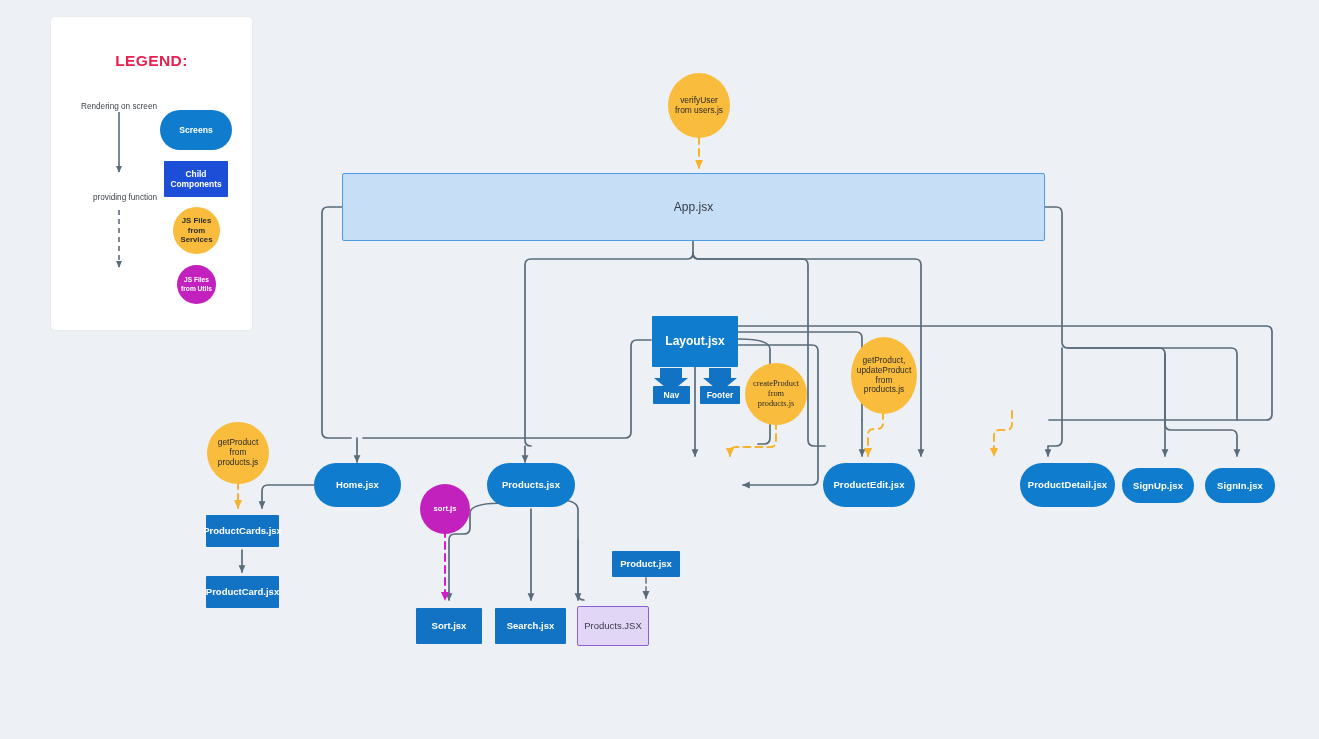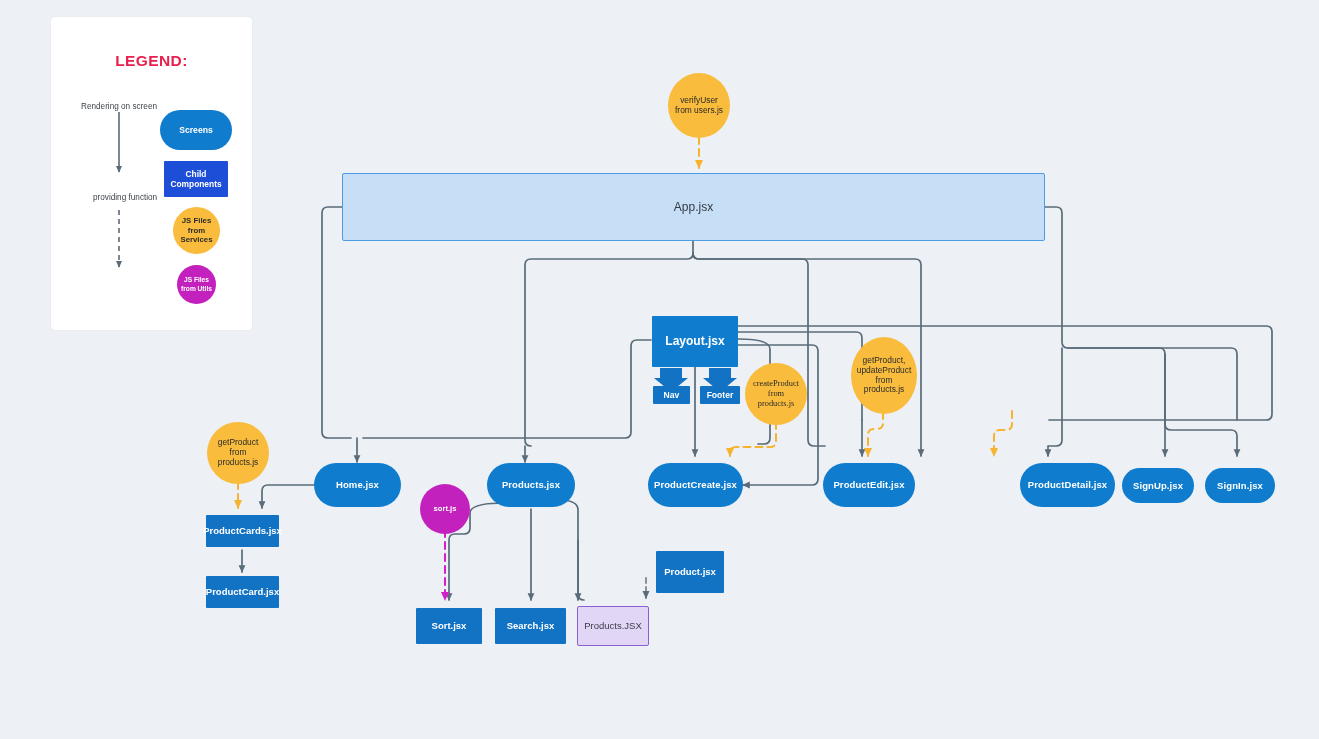--- a/index.html
+++ b/index.html
@@ -279,35 +279,34 @@
   <div class="node node-service" style="left:207px;top:422px;width:62px;height:62px;white-space:pre-line;">getProduct
 from
 products.js</div>
 
   <div class="node node-util" style="left:420px;top:484px;width:50px;height:50px;">sort.js</div>
 
   <div class="node node-screen" style="left:314px;top:463px;width:87px;height:44px;">Home.jsx</div>
 
   <div class="node node-screen" style="left:487px;top:463px;width:88px;height:44px;">Products.jsx</div>
 
-  <div class="node node-screen" style="left:648px;top:463px;width:95px;height:44px;">ProductCreate.jsx</div>
 
   <div class="node node-screen" style="left:823px;top:463px;width:92px;height:44px;">ProductEdit.jsx</div>
 
   <div class="node node-screen" style="left:996px;top:463px;width:95px;height:44px;margin-left:24px;">ProductDetail.jsx</div>
 
   <div class="node node-screen" style="left:1122px;top:468px;width:72px;height:35px;">SignUp.jsx</div>
 
   <div class="node node-screen" style="left:1205px;top:468px;width:70px;height:35px;">SignIn.jsx</div>
 
   <div class="node node-child" style="left:206px;top:515px;width:73px;height:32px;">ProductCards.jsx</div>
 
   <div class="node node-child" style="left:206px;top:576px;width:73px;height:32px;">ProductCard.jsx</div>
 
   <div class="node node-child" style="left:416px;top:608px;width:66px;height:36px;">Sort.jsx</div>
 
   <div class="node node-child" style="left:495px;top:608px;width:71px;height:36px;">Search.jsx</div>
 
   <div class="node node-jsxbox" style="left:577px;top:606px;width:72px;height:40px;">Products.JSX</div>
 
-  <div class="node node-child" style="left:612px;top:551px;width:68px;height:42px;margin-left:44px;">Product.jsx</div>
+  <div class="node node-child" style="left:612px;top:551px;width:68px;height:26px;">Product.jsx</div>
 
 </div>
 
 </body></html>

